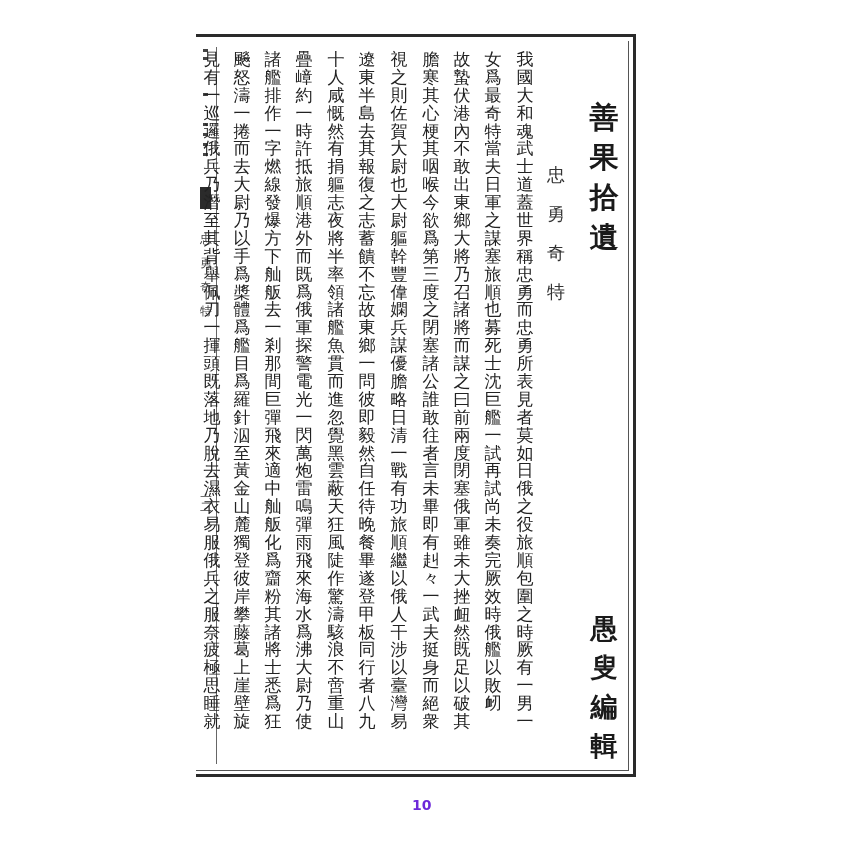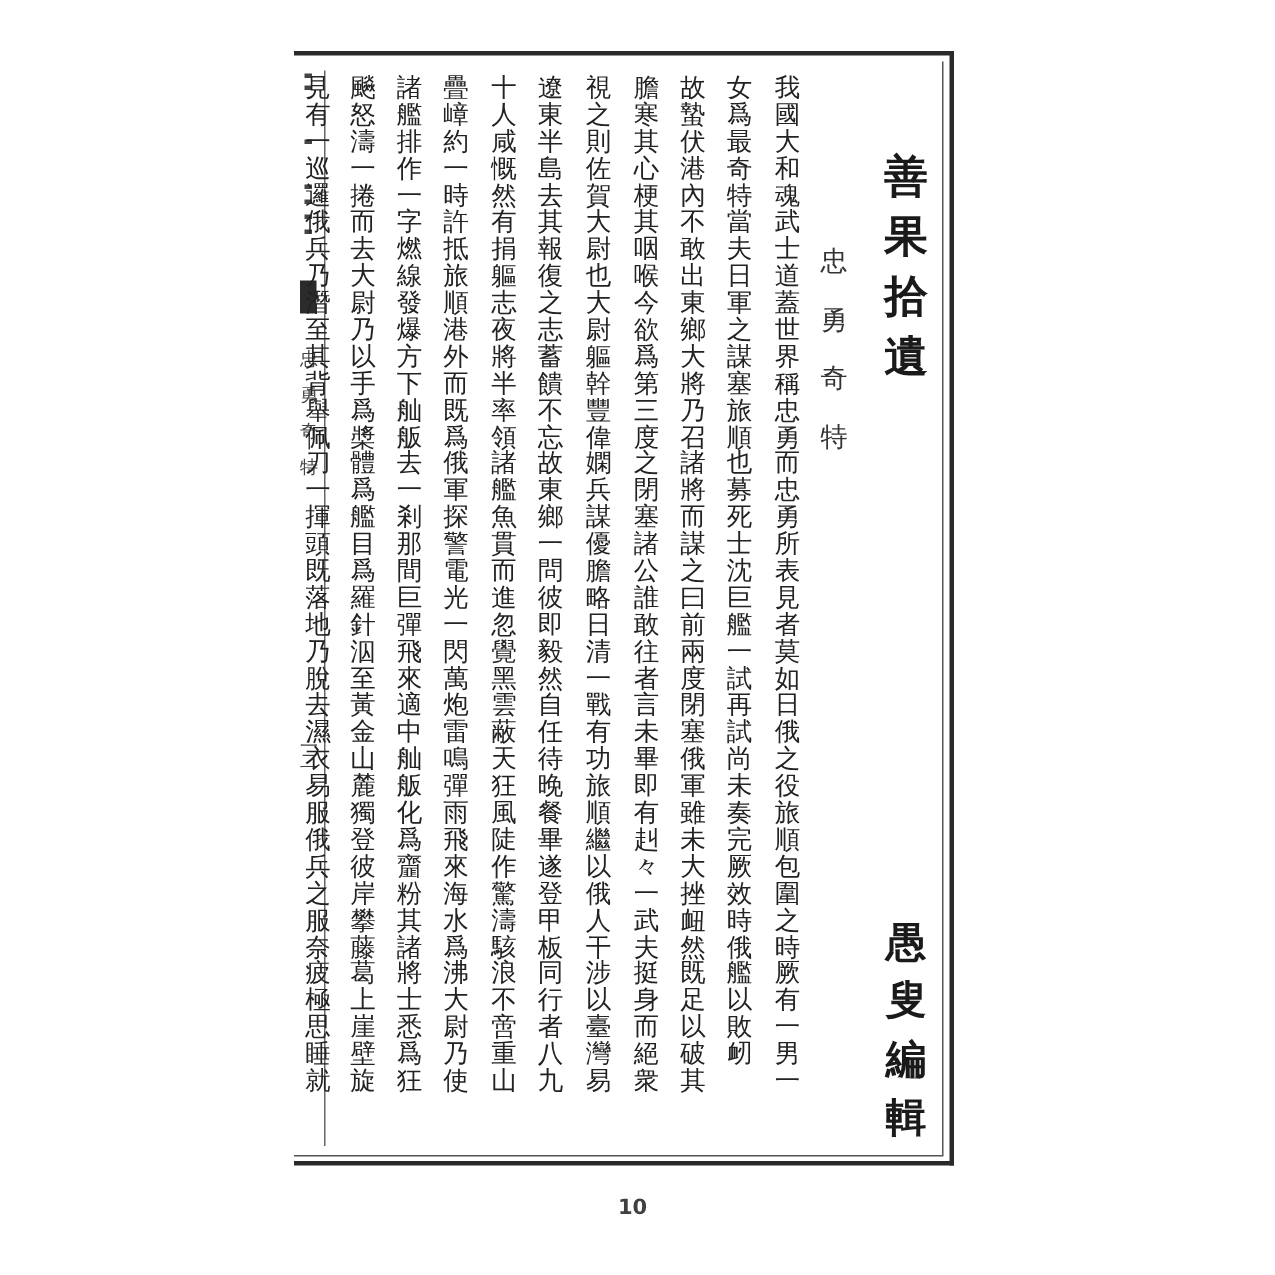--- a/index.html
+++ b/index.html
@@ -40,21 +40,21 @@
     text-align:center; color:#333;
   }
   .subtitle span { display:block; }
   .author {
     position:absolute; left:390px; top:572px; width:36px; font-size:27px; line-height:39px;
     text-align:center; color:#1a1a1a; font-weight:bold;
   }
   .author span { display:block; }
   .page-number {
     position:absolute; left:412px; top:797px; font-family:"DejaVu Sans", sans-serif;
-    font-weight:bold; font-size:14px; color:#404040;
+    font-weight:bold; font-size:14px; color:#6d28d9;
   }
 </style>
 </head>
 <body>
 
 <div class="page">
   <div class="inner-rule-right"></div>
   <div class="inner-rule-bottom"></div>
 
   <div class="spine">

